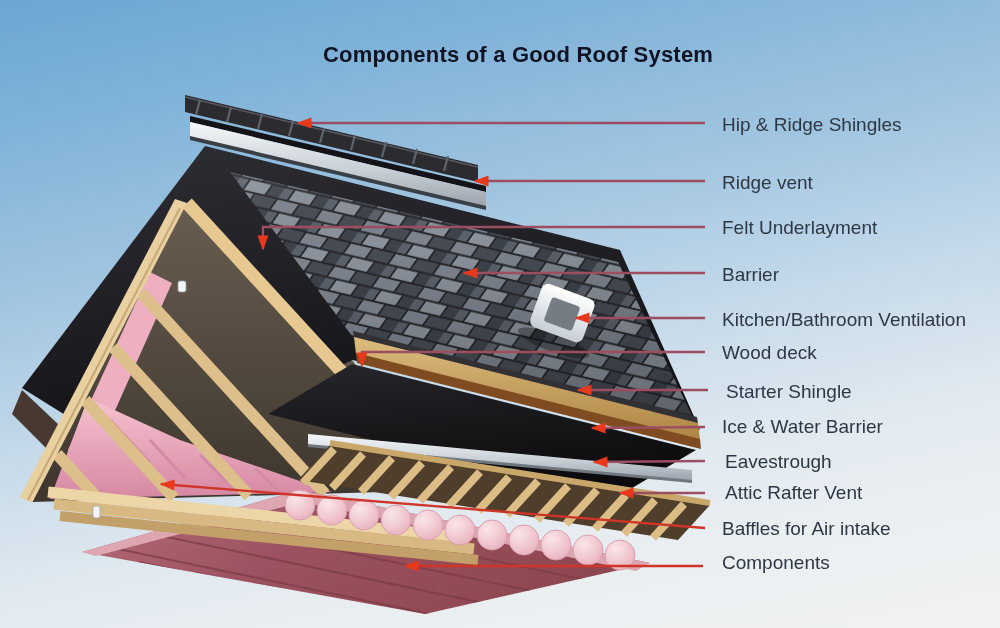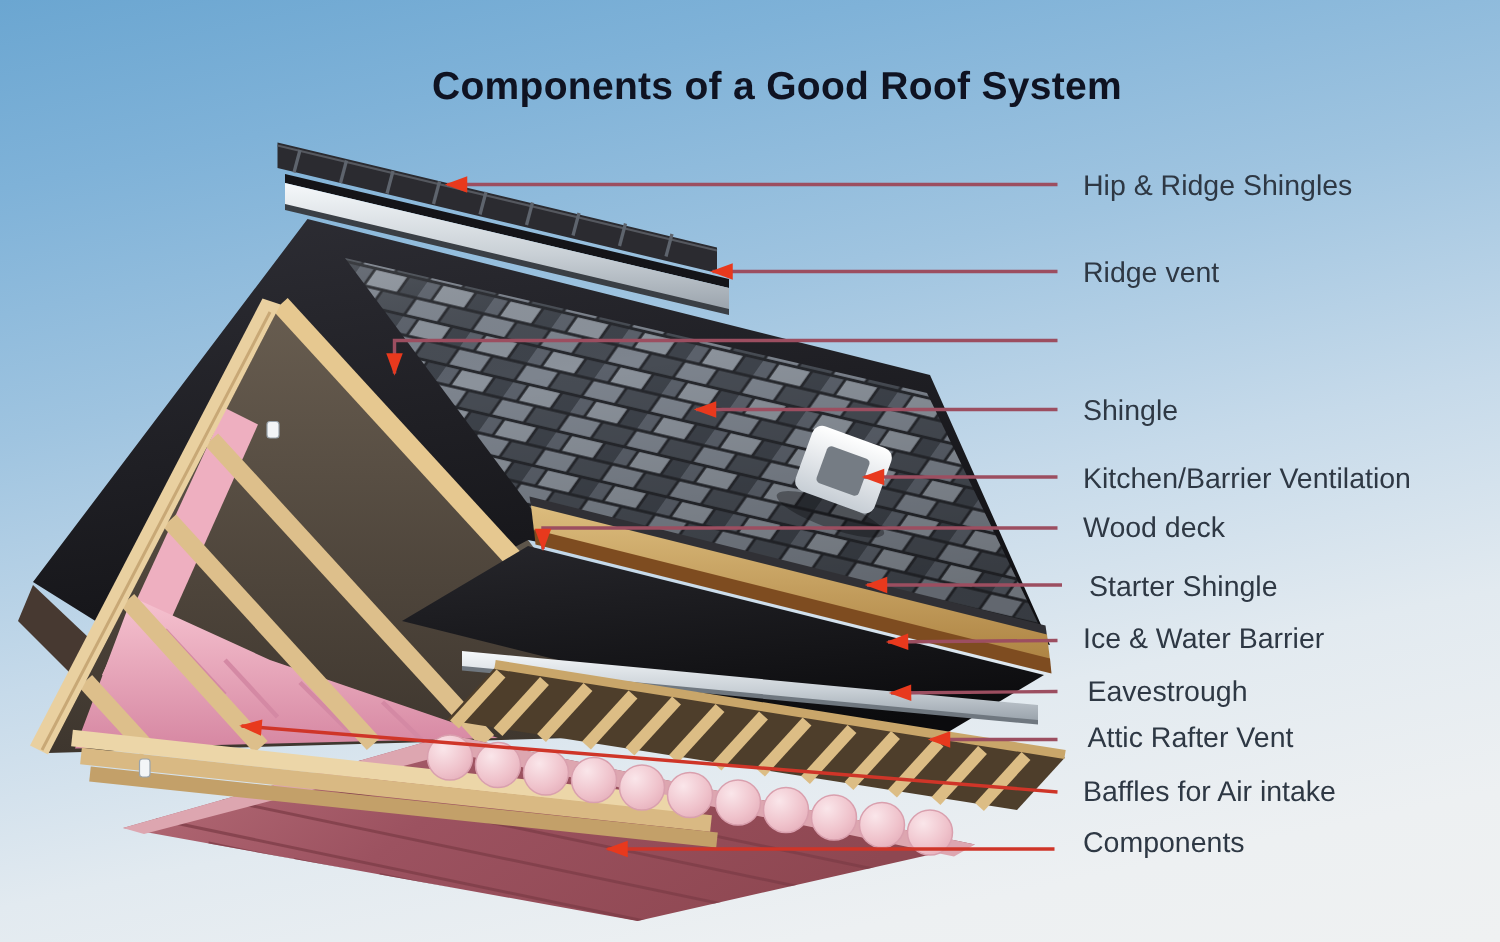--- a/index.html
+++ b/index.html
@@ -4,21 +4,21 @@
 <style>
   html,body{margin:0;padding:0;}
   .stage{
     position:relative;width:1000px;height:628px;overflow:hidden;
     background:linear-gradient(168deg,#6ba6d1 0%,#7fb2d8 15%,#9fc4e0 35%,#c6daea 55%,#e2eaf0 72%,#edf0f2 88%,#eff1f2 100%);
     font-family:"Liberation Sans",sans-serif;
   }
   .stage svg{position:absolute;left:0;top:0;}
   .title{
     position:absolute;left:518px;top:42px;transform:translateX(-50%);
-    font-size:26px;font-weight:bold;color:#0f1322;letter-spacing:.2px;white-space:nowrap;
+    font-size:22px;font-weight:bold;color:#0f1322;letter-spacing:.2px;white-space:nowrap;
   }
   .lbl{
     position:absolute;left:722px;transform:translateY(-50%);
     font-size:19px;color:#2e3844;white-space:nowrap;text-align:right;
   }
   .ld{stroke:#9c4e60;stroke-width:2.3;fill:none;}
   .ldb{stroke:#cf3528;stroke-width:2.3;fill:none;}
 </style>
 </head>
 <body>
@@ -235,22 +235,23 @@
       <line class="ld" x1="705" y1="493" x2="620" y2="493" marker-end="url(#arr)"></line>
       <line class="ldb" x1="705" y1="528" x2="161" y2="484" marker-end="url(#arr)"></line>
       <line class="ldb" x1="703" y1="566" x2="405" y2="566" marker-end="url(#arr)"></line>
     </g>
   </svg>
 
   <div class="title">Components of a Good Roof System</div>
 
   <div class="lbl" style="top:125px">Hip &amp; Ridge Shingles</div>
   <div class="lbl" style="top:183px">Ridge vent</div>
-  <div class="lbl" style="top:275px">Shingle</div>
-  <div class="lbl" style="top:320px">Kitchen/Barrier Ventilation</div>
+  <div class="lbl" style="top:228px">Felt Underlayment</div>
+  <div class="lbl" style="top:275px">Barrier</div>
+  <div class="lbl" style="top:320px">Kitchen/Bathroom Ventilation</div>
   <div class="lbl" style="top:353px">Wood deck</div>
   <div class="lbl" style="top:427px">Ice &amp; Water Barrier</div>
   <div class="lbl" style="top:392px;left:726px">Starter Shingle</div>
   <div class="lbl" style="top:462px;left:725px">Eavestrough</div>
   <div class="lbl" style="top:493px;left:725px">Attic Rafter Vent</div>
   <div class="lbl" style="top:529px">Baffles for Air intake</div>
   <div class="lbl" style="top:563px">Components</div>
 
 </div>
 

